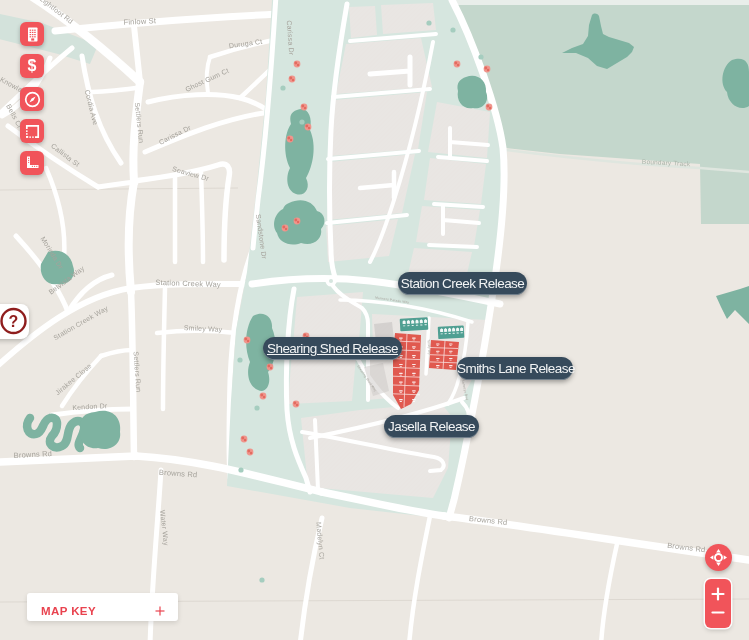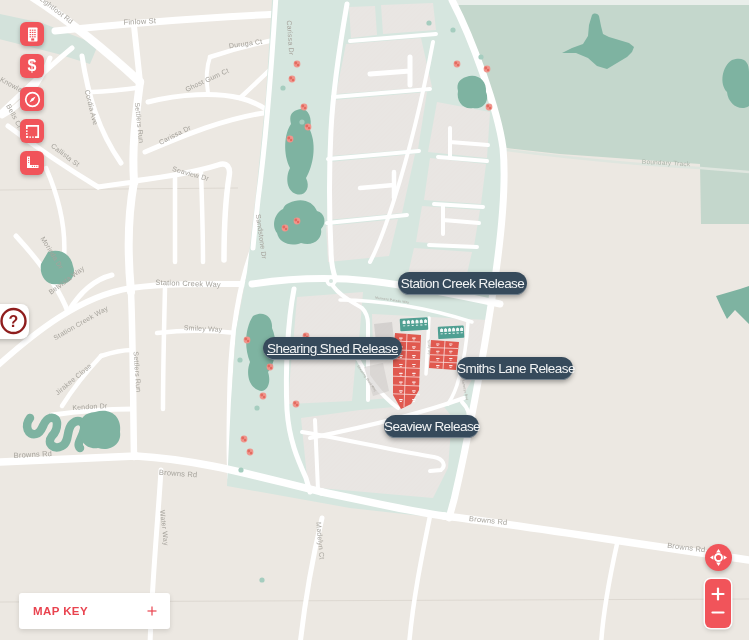--- a/index.html
+++ b/index.html
@@ -1,19 +1,19 @@
 <!DOCTYPE html>
 <html><head>
 <meta charset="utf-8">
 <style>
   html,body{margin:0;padding:0;}
   body{width:749px;height:640px;overflow:hidden;font-family:"Liberation Sans",sans-serif;position:relative;background:#ece8e2;}
   .tip{position:absolute;background:#364a5b;color:#f2f4f5;font-size:13.5px;letter-spacing:-0.55px;line-height:23px;height:23px;border-radius:12px;white-space:nowrap;text-align:center;box-shadow:0 2px 5px rgba(0,0,0,.35), inset 0 -1px 0 rgba(255,255,255,.3);}
   .sideicon{position:absolute;left:20px;width:24px;height:24px;background:#f1545a;border-radius:6px;box-shadow:0 2px 4px rgba(0,0,0,.25);display:flex;align-items:center;justify-content:center;}
-  .mapkey{position:absolute;left:19px;top:593px;width:151px;height:36px;background:#fff;border-radius:3px;box-shadow:0 2px 5px rgba(0,0,0,.12);}
+  .mapkey{position:absolute;left:27px;top:593px;width:151px;height:28px;background:#fff;border-radius:3px;box-shadow:0 2px 5px rgba(0,0,0,.12);}
   .mapkey span{position:absolute;left:14px;top:12px;color:#e9434f;font-weight:bold;font-size:11.5px;letter-spacing:.4px;}
 </style>
 </head>
 <body>
 
 <svg width="749" height="640" viewBox="0 0 749 640" style="position:absolute;left:0;top:0">
 
 <rect x="0" y="0" width="749" height="640" fill="#ece8e2"></rect>
 <defs>
       <pattern id="hatch" width="3" height="3" patternUnits="userSpaceOnUse" patternTransform="rotate(45)">
@@ -432,21 +432,21 @@
     <circle cx="13.5" cy="14" r="12" fill="none" stroke="#8f1d1d" stroke-width="2.4"></circle>
     <text x="13.5" y="19.6" font-size="16" font-weight="bold" fill="#8f1d1d" text-anchor="middle" font-family="Liberation Sans,sans-serif">?</text>
   </svg>
 
 <div class="tip" style="left:398px;top:272px;width:129px;">Station Creek Release</div>
 
 <div class="tip" style="left:263px;top:337px;width:139px;text-decoration:underline;">Shearing Shed Release</div>
 
 <div class="tip" style="left:457px;top:357px;width:116px;">Smiths Lane Release</div>
 
-<div class="tip" style="left:384px;top:415px;width:95px;">Seaview Release</div>
+<div class="tip" style="left:384px;top:415px;width:95px;">Jasella Release</div>
 
 <div class="mapkey">
     <span>MAP KEY</span>
     <svg style="position:absolute;right:13px;top:13px" width="10" height="10" viewBox="0 0 10 10">
       <g stroke="#e9434f" stroke-width="1.2">
         <line x1="0.5" y1="5" x2="9.5" y2="5"></line>
         <line x1="5" y1="0.5" x2="5" y2="9.5"></line>
       </g>
     </svg>
   </div>

